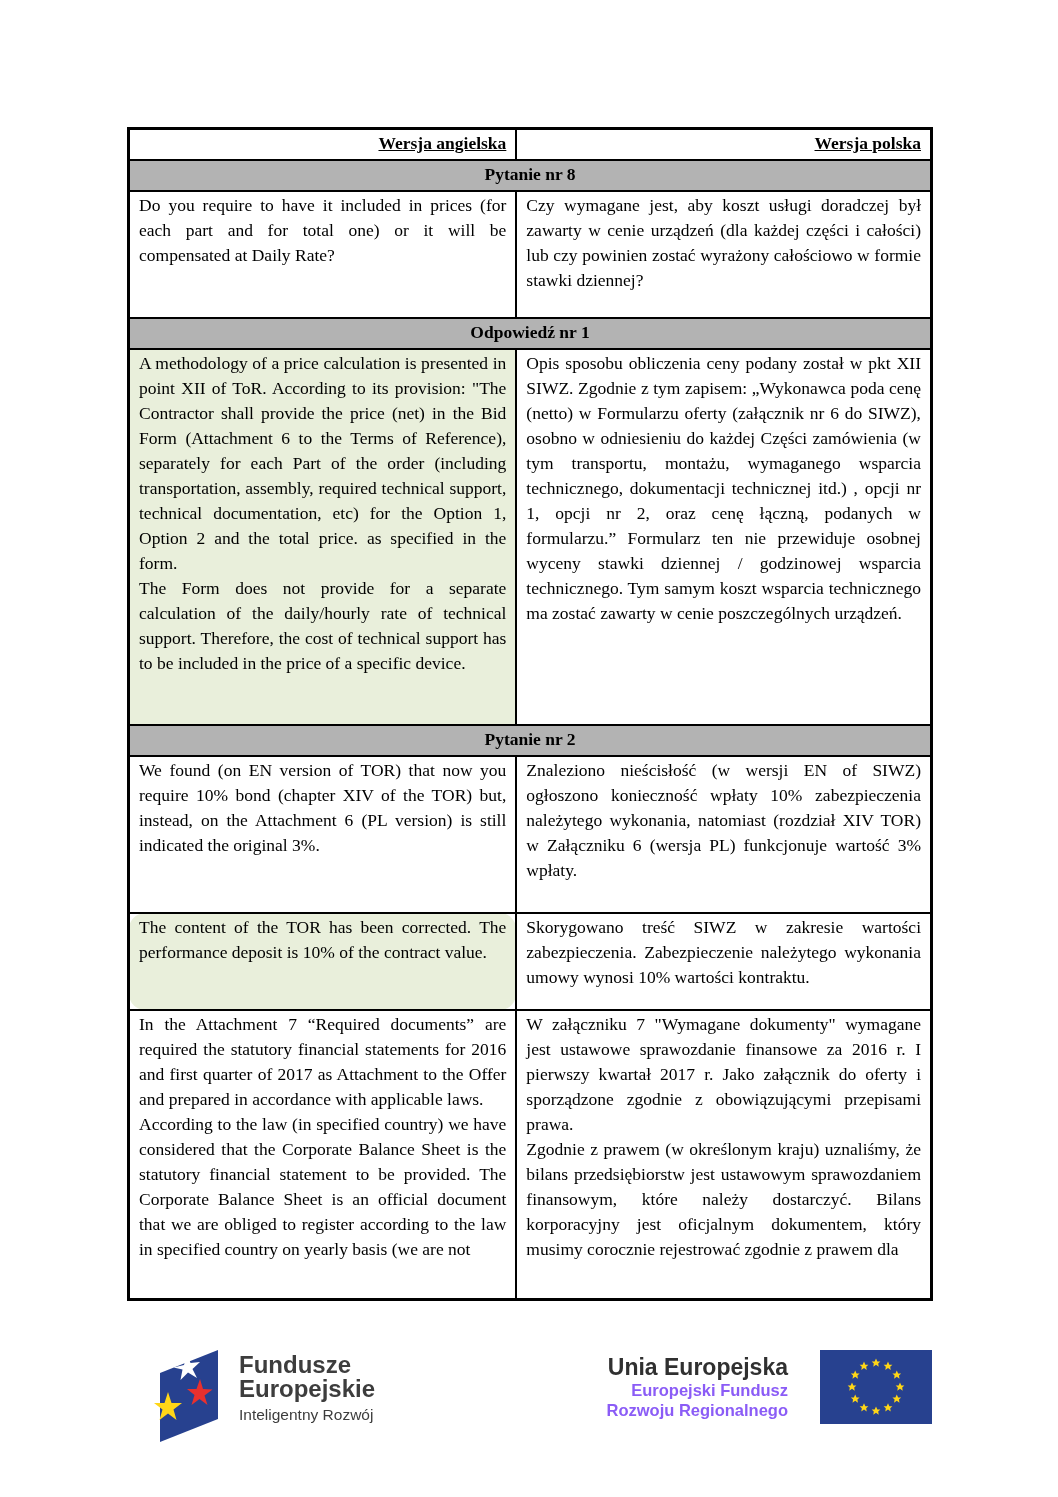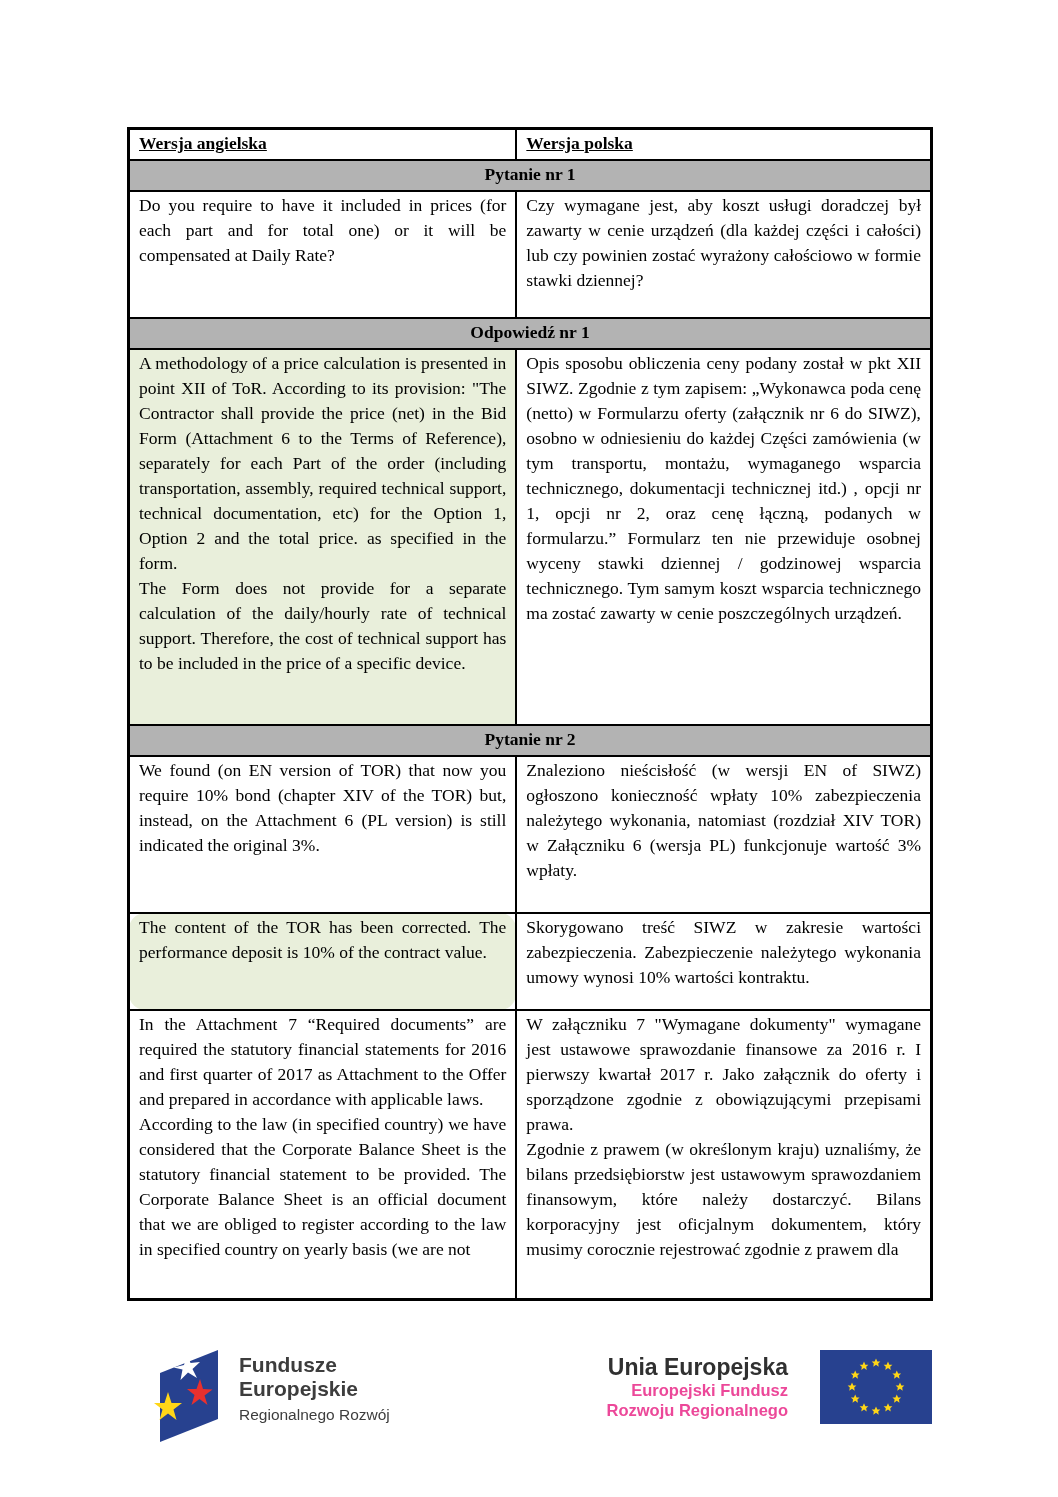--- a/index.html
+++ b/index.html
@@ -31,21 +31,21 @@
     border:2px solid var(--border-black);
     vertical-align:top;
     padding:1px 9px 3px 9px;
     font-size:17.5px;
     line-height:25px;
   }
   .doc-table{border:3px solid var(--border-black);}
   .col-en{width:48.3%;}
   .col-pl{width:51.7%;}
   .hdr-cell{
-    text-align:left;
+    text-align:right;
     font-weight:bold;
     font-size:18px;
     padding-top:2px;padding-bottom:2px;
     line-height:22px;
   }
   .hdr-cell span{text-decoration:underline;}
   .band-cell{
     background:var(--band-gray);
     text-align:center;
     font-weight:bold;
@@ -69,46 +69,46 @@
     left:146px;top:1345px;
     width:786px;
     display:flex;
     justify-content:space-between;
     align-items:flex-start;
   }
   .logo-left{display:flex;align-items:flex-start;gap:15px;}
   .logo-left-text{padding-top:8px;color:var(--footer-text);
     font-family:"Liberation Sans","DejaVu Sans",sans-serif;}
   .logo-left-title{
-    font-weight:bold;font-size:21px;line-height:24px;white-space:pre-line;
+    font-weight:bold;font-size:24px;line-height:24px;white-space:pre-line;
   }
   .logo-left-sub{font-size:15.5px;margin-top:5px;}
   .logo-right{display:flex;align-items:center;gap:32px;margin-top:5px;}
   .logo-right-text{text-align:right;color:var(--footer-text);
     font-family:"Liberation Sans","DejaVu Sans",sans-serif;}
   .logo-right-title{font-weight:bold;font-size:23px;line-height:26px;color:#303030;}
-  .logo-right-sub{font-size:16.5px;line-height:20px;font-weight:bold;color:#ec4899;}
+  .logo-right-sub{font-size:16.5px;line-height:20px;font-weight:bold;color:#8b5cf6;}
 </style>
 </head>
 <body>
 
 <table class="doc-table">
   <colgroup>
       <col class="col-en">
       <col class="col-pl">
     </colgroup>
 
   <tbody>
       <tr>
     <td class="hdr-cell"><span>Wersja angielska</span></td>
     <td class="hdr-cell"><span>Wersja polska</span></td>
   </tr>
 
   <tr>
-    <td class="band-cell" colspan="2">Pytanie nr 1</td>
+    <td class="band-cell" colspan="2">Pytanie nr 8</td>
   </tr>
   <tr class="q1-row">
     <td class="body-cell">Do you require to have it included in prices (for each part and for total one) or it will be compensated at Daily Rate?</td>
     <td class="body-cell">Czy wymagane jest, aby koszt usługi doradczej był zawarty w cenie urządzeń (dla każdej części i całości) lub czy powinien zostać wyrażony całościowo w formie stawki dziennej?</td>
   </tr>
 
   <tr>
     <td class="band-cell" colspan="2">Odpowiedź nr 1</td>
   </tr>
   <tr class="a1-row">
@@ -144,21 +144,21 @@
   <div class="logo-left">
     <svg width="78" height="98" viewBox="0 0 78 98">
       <polygon points="14,28 72,5 72,74 14,97" fill="var(--eu-blue)"></polygon>
       <polygon points="41,8 44.5,18 54,17 46.5,24 51,33 42,27.5 34.5,35 36.5,24.5 27.5,22.5 38,20" fill="#ffffff"></polygon>
       <polygon points="54,34 57,44 66.5,44.5 58.5,50.5 61.5,60 53.5,54 45.5,60 48.5,50 41,44 50.5,44" fill="var(--star-red)"></polygon>
       <polygon points="22,47 25.5,58 36,58 27.5,64.5 30.5,75 22,68.5 13.5,75 16.5,64.5 8,58 18.5,58" fill="var(--star-yellow)"></polygon>
     </svg>
     <div class="logo-left-text">
       <div class="logo-left-title">Fundusze
 Europejskie</div>
-      <div class="logo-left-sub">Regionalnego Rozwój</div>
+      <div class="logo-left-sub">Inteligentny Rozwój</div>
     </div>
   </div>
 
   <div class="logo-right">
     <div class="logo-right-text">
       <div class="logo-right-title">Unia Europejska</div>
       <div class="logo-right-sub">Europejski Fundusz</div>
       <div class="logo-right-sub">Rozwoju Regionalnego</div>
     </div>
     <svg width="112" height="74" viewBox="0 0 112 74">

